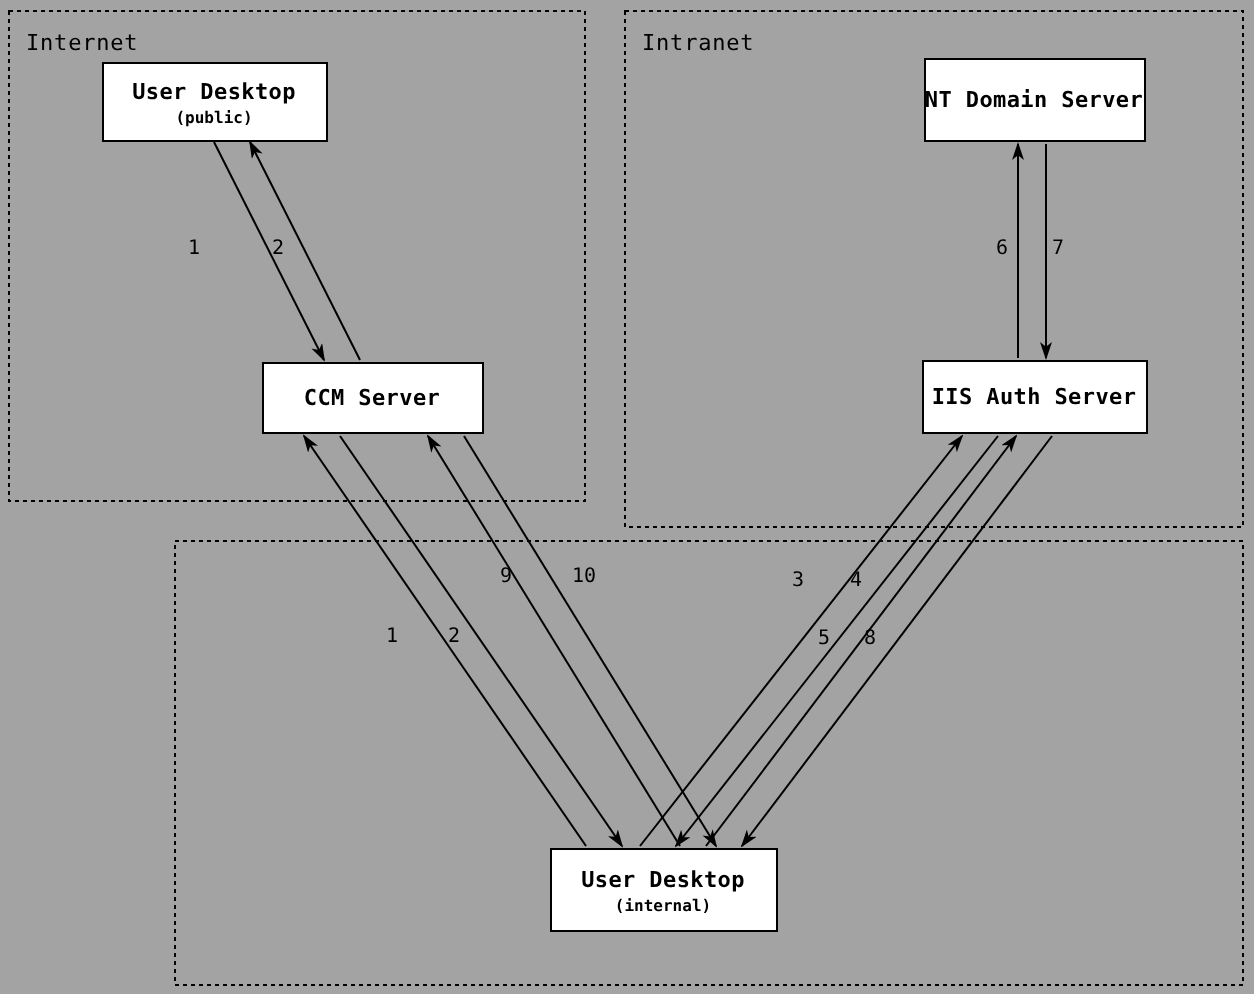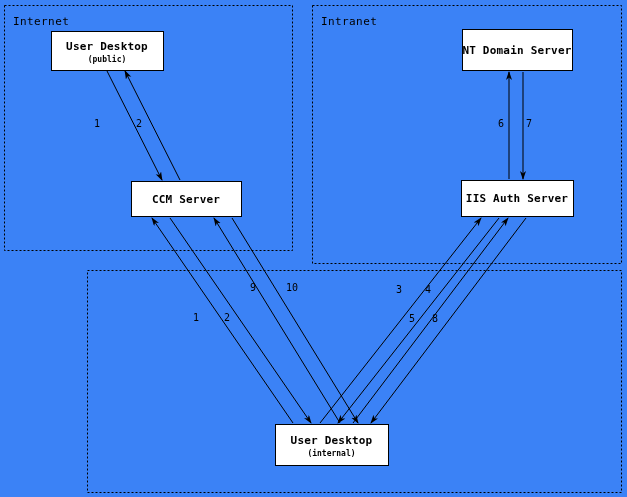--- a/index.html
+++ b/index.html
@@ -4,21 +4,21 @@
 <style>
   html, body {
     margin: 0;
     padding: 0;
     background: #ffffff;
   }
   #canvas {
     position: relative;
     width: 627px;
     height: 497px;
-    background: #3b82f6;
+    background: #a3a3a3;
     overflow: hidden;
     font-family: "DejaVu Sans Mono", "Liberation Mono", monospace;
   }
   #diagram-svg {
     position: absolute;
     left: 0;
     top: 0;
     width: 627px;
     height: 497px;
   }

